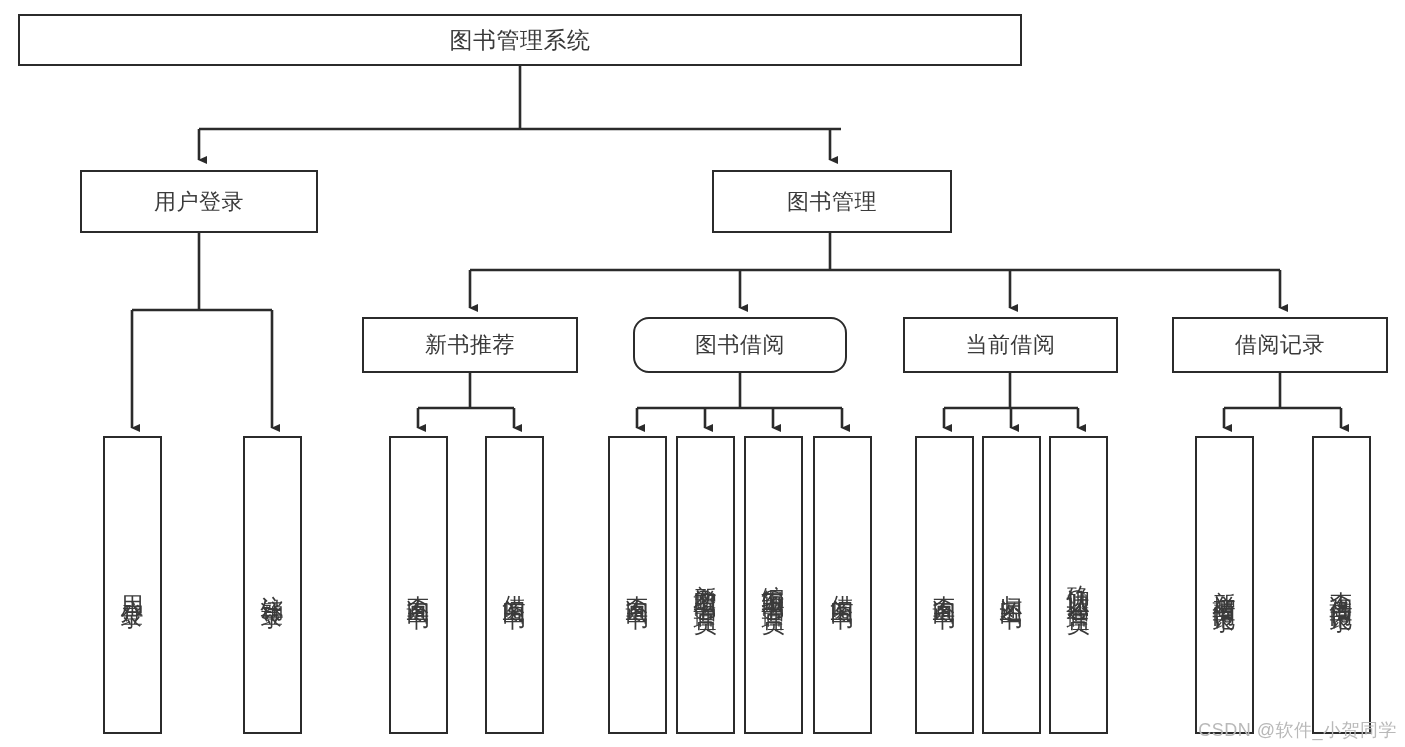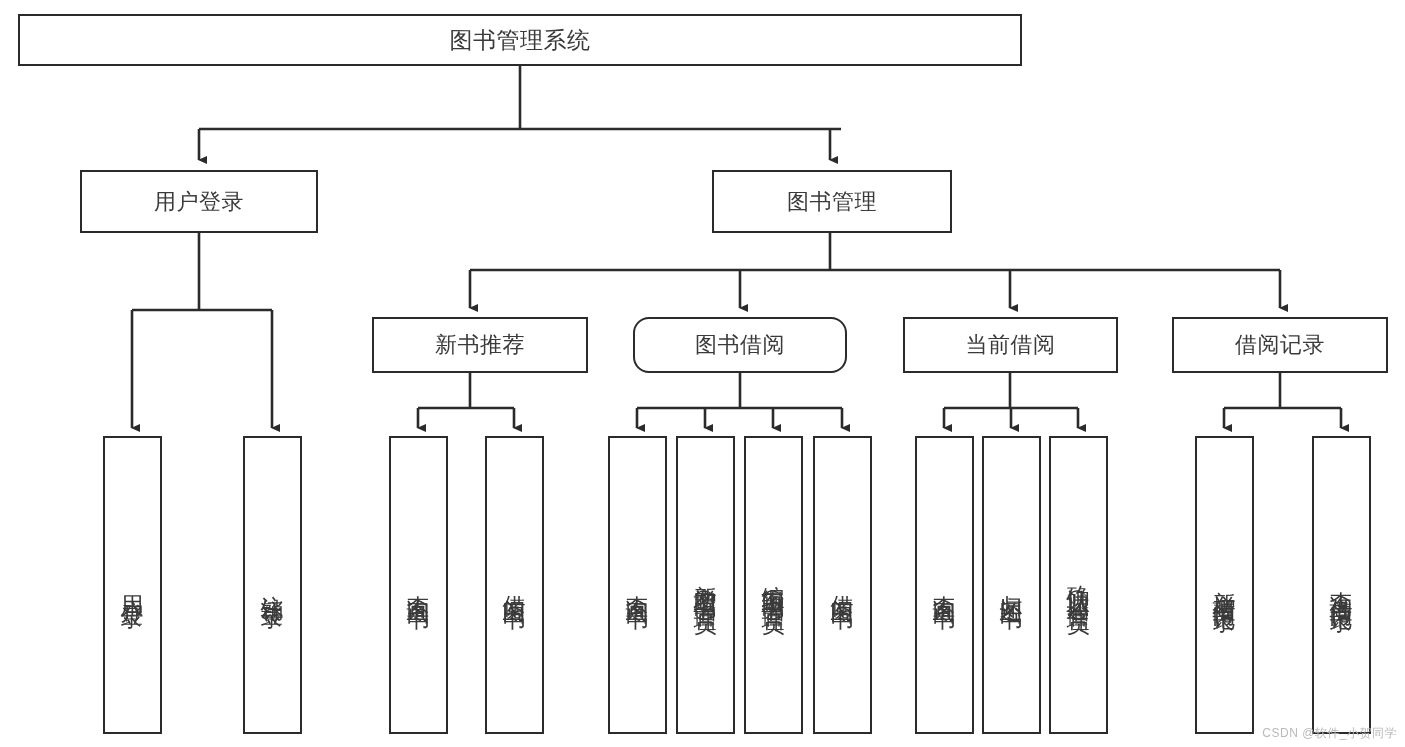--- a/index.html
+++ b/index.html
@@ -44,21 +44,21 @@
     font-size:23px;
     line-height:30px;
     letter-spacing:4px;
     white-space:nowrap;
     max-height:278px;
   }
   .watermark{
     position:absolute;
     right:8px;
     bottom:5px;
-    font-size:12px;
+    font-size:18px;
     color:#b9b9b9;
     z-index:5;
     white-space:nowrap;
     letter-spacing:0.5px;
   }
 </style>
 </head>
 <body>
 
 <div id="canvas">
@@ -117,21 +117,21 @@
     <span class="lbl">图书管理系统</span>
   </div>
 
   <div class="node h" style="left:80px;top:170px;width:238px;height:63px;">
     <span class="lbl">用户登录</span>
   </div>
   <div class="node h" style="left:712px;top:170px;width:240px;height:63px;">
     <span class="lbl">图书管理</span>
   </div>
 
-  <div class="node h" style="left:362px;top:317px;width:216px;height:56px;margin-left:10px;">
+  <div class="node h" style="left:362px;top:317px;width:216px;height:56px;">
     <span class="lbl">新书推荐</span>
   </div>
   <div class="node h" style="left:633px;top:317px;width:214px;height:56px;border-radius:16px;">
     <span class="lbl">图书借阅</span>
   </div>
   <div class="node h" style="left:1172px;top:317px;width:216px;height:56px;">
     <span class="lbl">借阅记录</span>
   </div>
   <div class="node h" style="left:903px;top:317px;width:215px;height:56px;">
     <span class="lbl">当前借阅</span>

